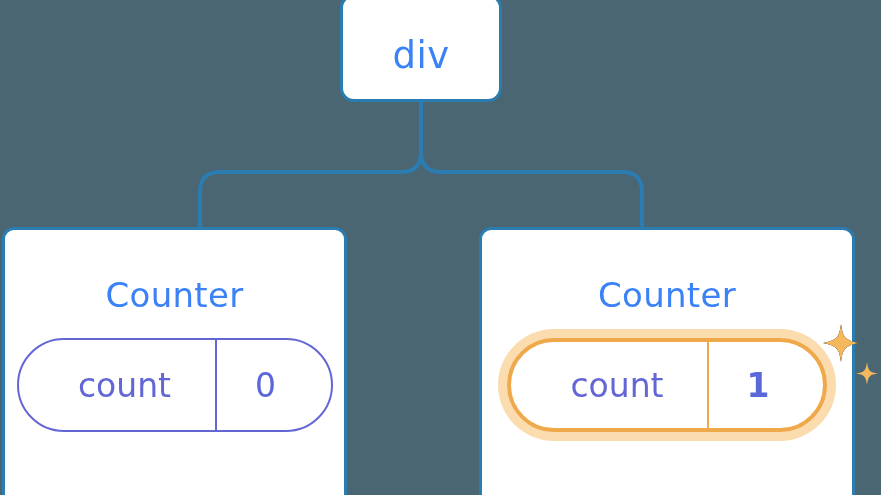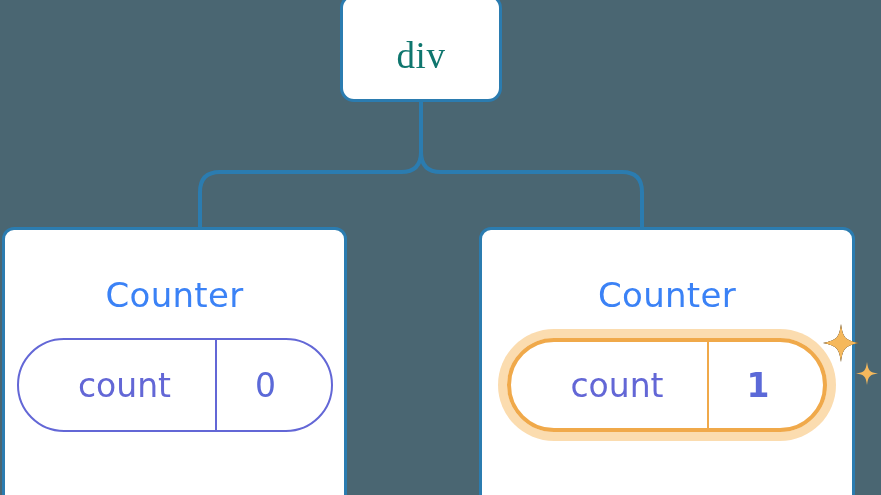--- a/index.html
+++ b/index.html
@@ -40,26 +40,25 @@
     left: 340px;
     top: -6px;
     width: 162px;
     height: 108px;
     border-radius: 14px;
     display: flex;
     align-items: center;
     justify-content: center;
   }
   .node-root-label {
-    color: #0f766e;
+    color: #3b82f6;
     font-size: 37px;
     line-height: 1;
     letter-spacing: 0.5px;
     padding-top: 14px;
-    font-family: Liberation Serif, serif;
   }
 
   
   .node-child {
     top: 227px;
     height: 280px;
     border-radius: 12px;
     display: flex;
     flex-direction: column;
     align-items: center;

